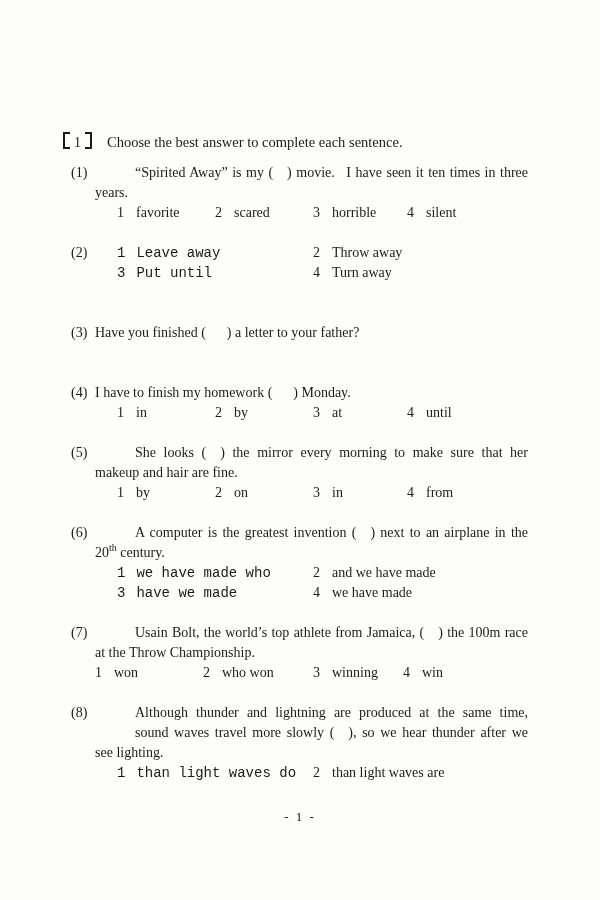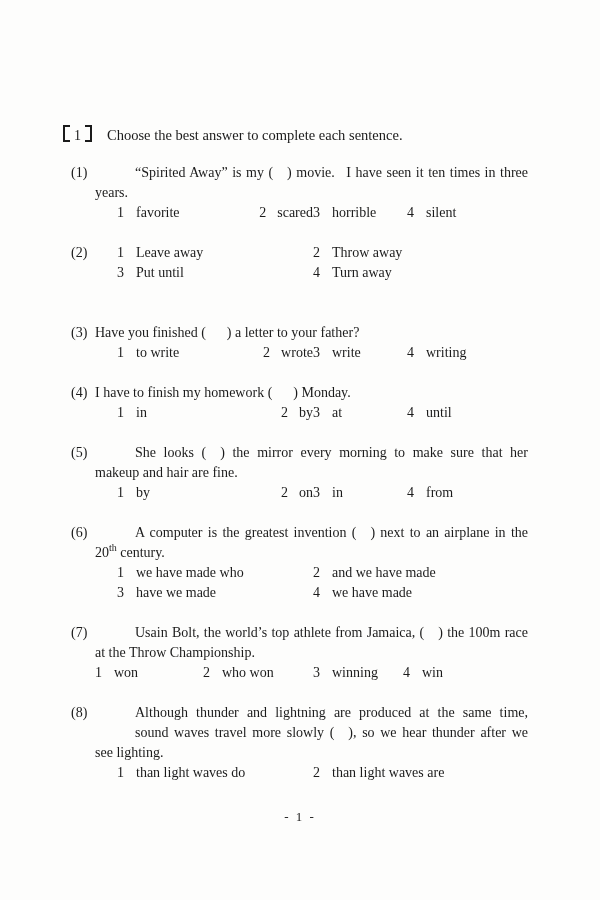--- a/index.html
+++ b/index.html
@@ -6,44 +6,44 @@
   body{
     width:600px;height:900px;
     background:#fdfdfc;
     font-family:"Liberation Serif","DejaVu Serif",serif;
     color:#1b1b1b;
     -webkit-font-smoothing:antialiased;
   }
   .page{position:relative;width:600px;height:900px;overflow:hidden;}
 
   
-  .heading{position:absolute;top:121px;left:63px;font-size:14.5px;line-height:28px;white-space:nowrap;}
+  .heading{position:absolute;top:132px;left:63px;font-size:14.5px;line-height:16px;white-space:nowrap;}
   .bracket{display:inline-block;width:5px;height:13px;vertical-align:-2px;border:2.5px solid #1b1b1b;box-sizing:content-box;}
   .bracket.open{border-right:none;}
   .bracket.close{border-left:none;}
   .section-num{display:inline-block;margin:0 4px;font-size:14px;}
   .instruction{margin-left:15px;}
 
   
   .q{position:absolute;left:95px;width:433px;font-size:14px;}
   .qnum{position:absolute;left:-24px;top:0;line-height:20px;}
   .qline{line-height:20px;text-align:left;}
   .qline.j{text-align:justify;text-align-last:justify;margin-left:40px;}
 
   
   .optrow{display:flex;line-height:20px;}
   .optrow.ind{padding-left:22px;}
   .opt{white-space:nowrap;}
   .r4 .opt:nth-child(1){width:98px;}
-  .r4 .opt:nth-child(2){width:98px;text-align:right;}
+  .r4 .opt:nth-child(2){width:98px;}
   .r4 .opt:nth-child(3){width:94px;}
   .r4w .opt:nth-child(1){width:108px;}
   .r4w .opt:nth-child(2){width:110px;}
   .r4w .opt:nth-child(3){width:90px;}
-  .r2 .opt:nth-child(1){width:196px;}
+  .r2 .opt:nth-child(1){width:196px;font-family:Liberation Mono, monospace;}
   .onum{display:inline-block;min-width:8px;margin-right:11px;}
   sup{font-size:10px;line-height:0;}
 
   .pagenum{position:absolute;top:809px;left:0;width:600px;text-align:center;font-size:13px;letter-spacing:2px;}
 </style>
 </head>
 <body>
 
 <div class="page">
 
@@ -71,26 +71,20 @@
     </div>
     <div class="optrow r2 ind">
       <span class="opt"><span class="onum">3</span><span>Put until</span></span>
       <span class="opt"><span class="onum">4</span><span>Turn away</span></span>
     </div>
   </div>
 
   <div class="q" style="top:323px">
     <span class="qnum">(3)</span>
     <div class="qline">Have you finished (   ) a letter to your father?</div>
-    <div class="optrow r4 ind">
-      <span class="opt"><span class="onum">1</span><span>to write</span></span>
-      <span class="opt"><span class="onum">2</span><span>wrote</span></span>
-      <span class="opt"><span class="onum">3</span><span>write</span></span>
-      <span class="opt"><span class="onum">4</span><span>writing</span></span>
-    </div>
   </div>
 
   <div class="q" style="top:383px">
     <span class="qnum">(4)</span>
     <div class="qline">I have to finish my homework (   ) Monday.</div>
     <div class="optrow r4 ind">
       <span class="opt"><span class="onum">1</span><span>in</span></span>
       <span class="opt"><span class="onum">2</span><span>by</span></span>
       <span class="opt"><span class="onum">3</span><span>at</span></span>
       <span class="opt"><span class="onum">4</span><span>until</span></span>

